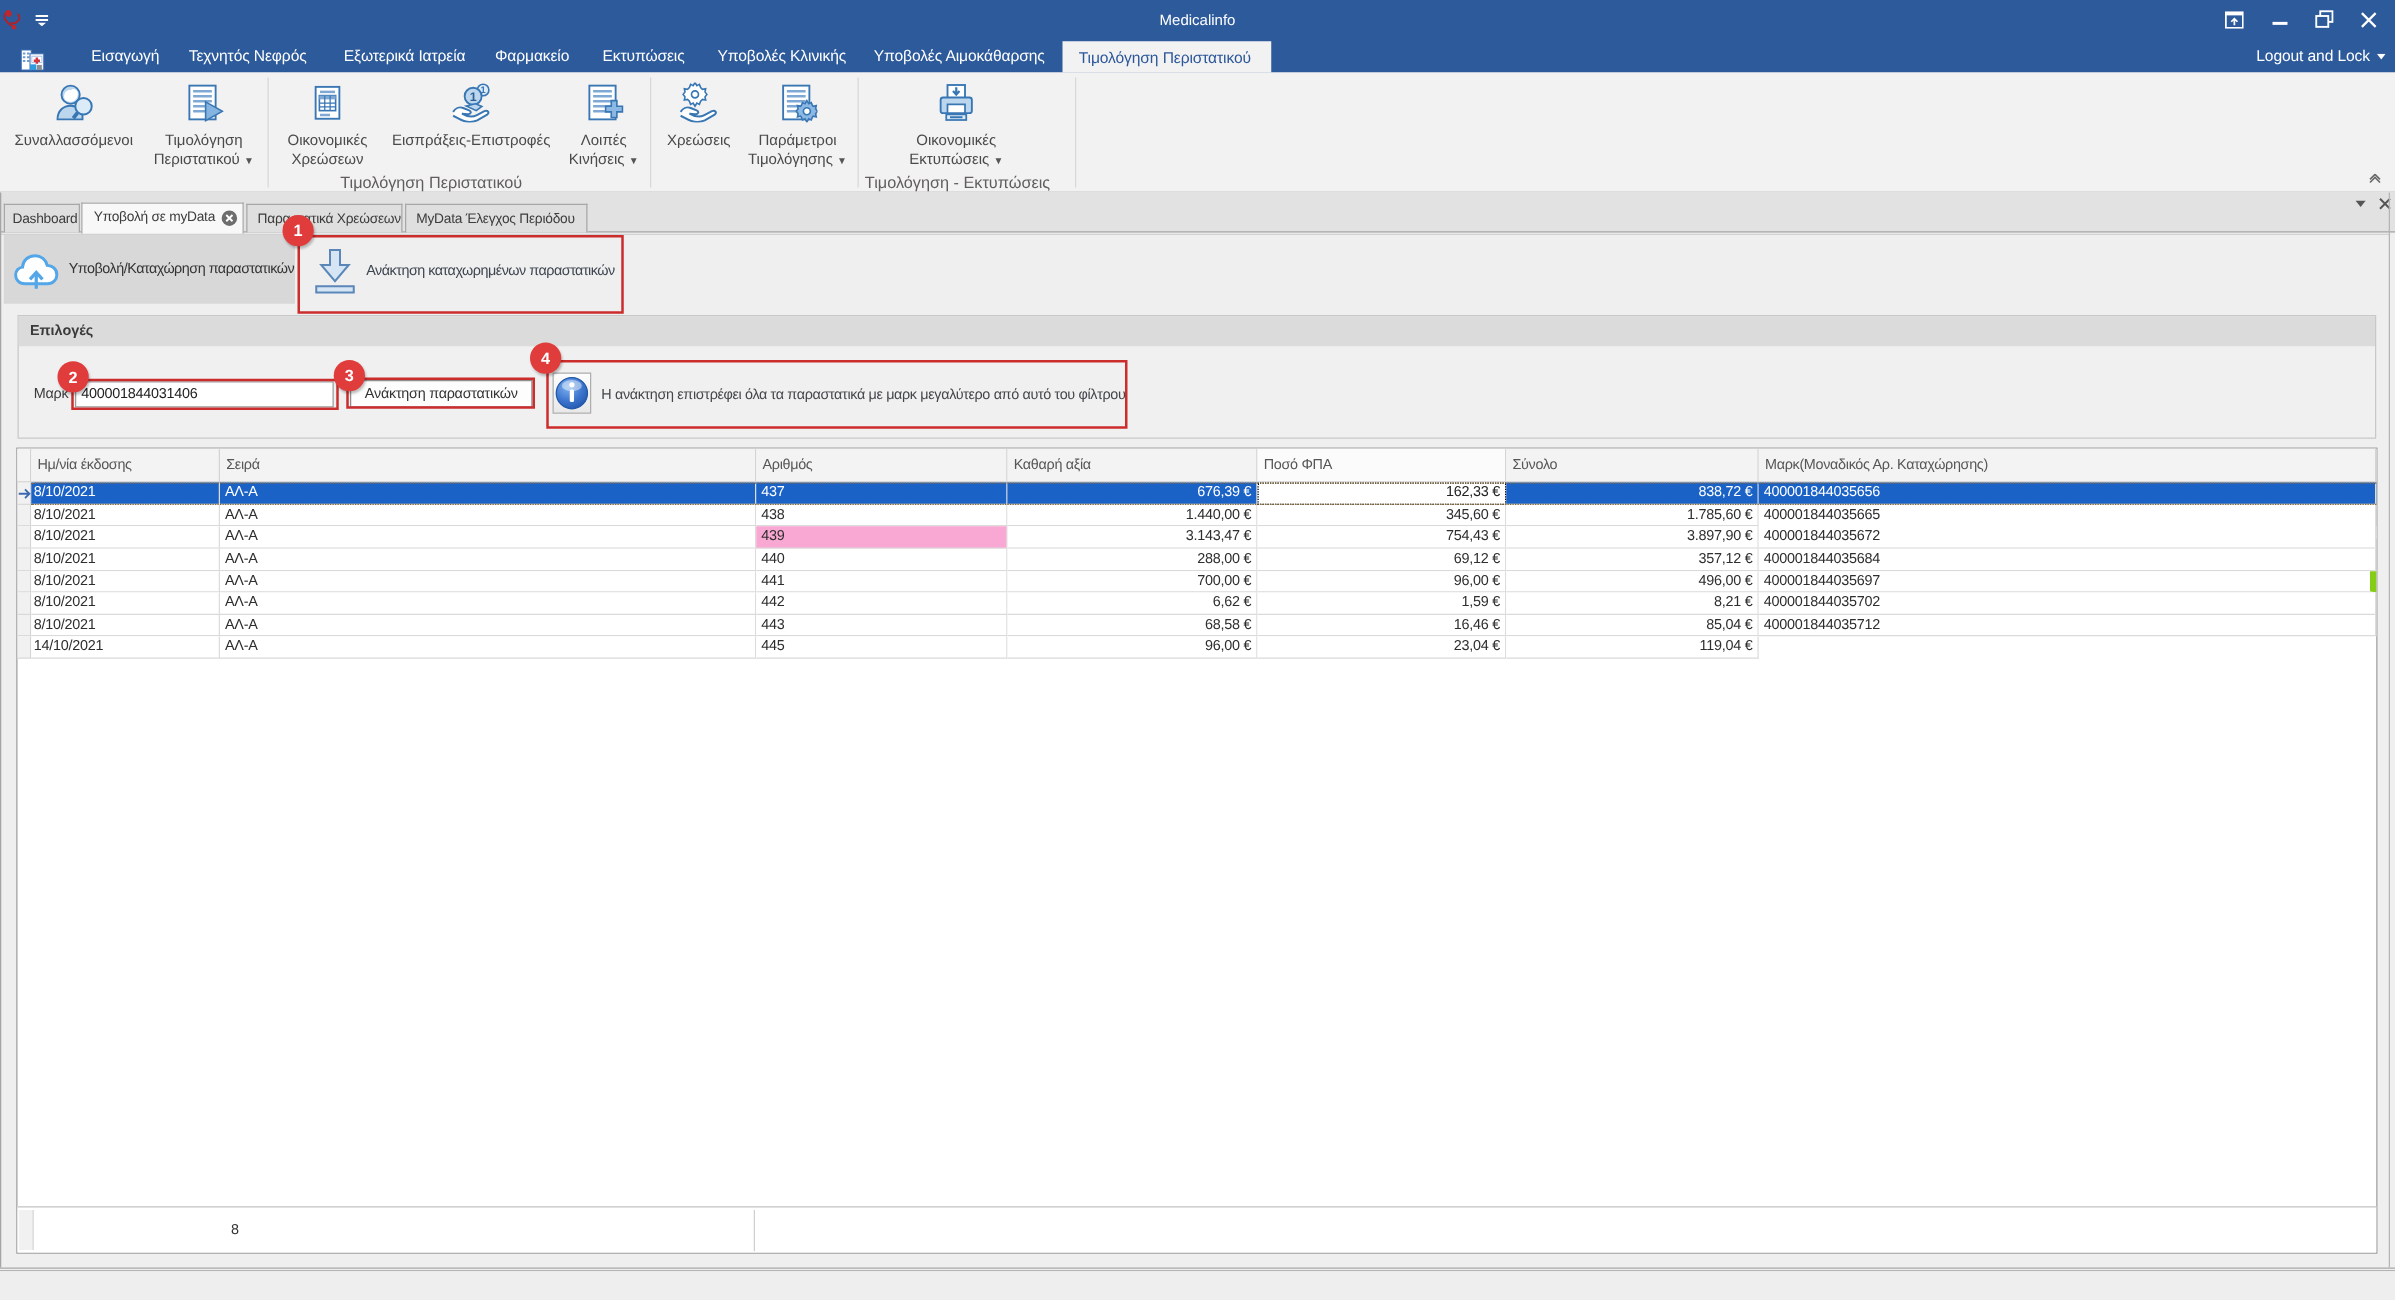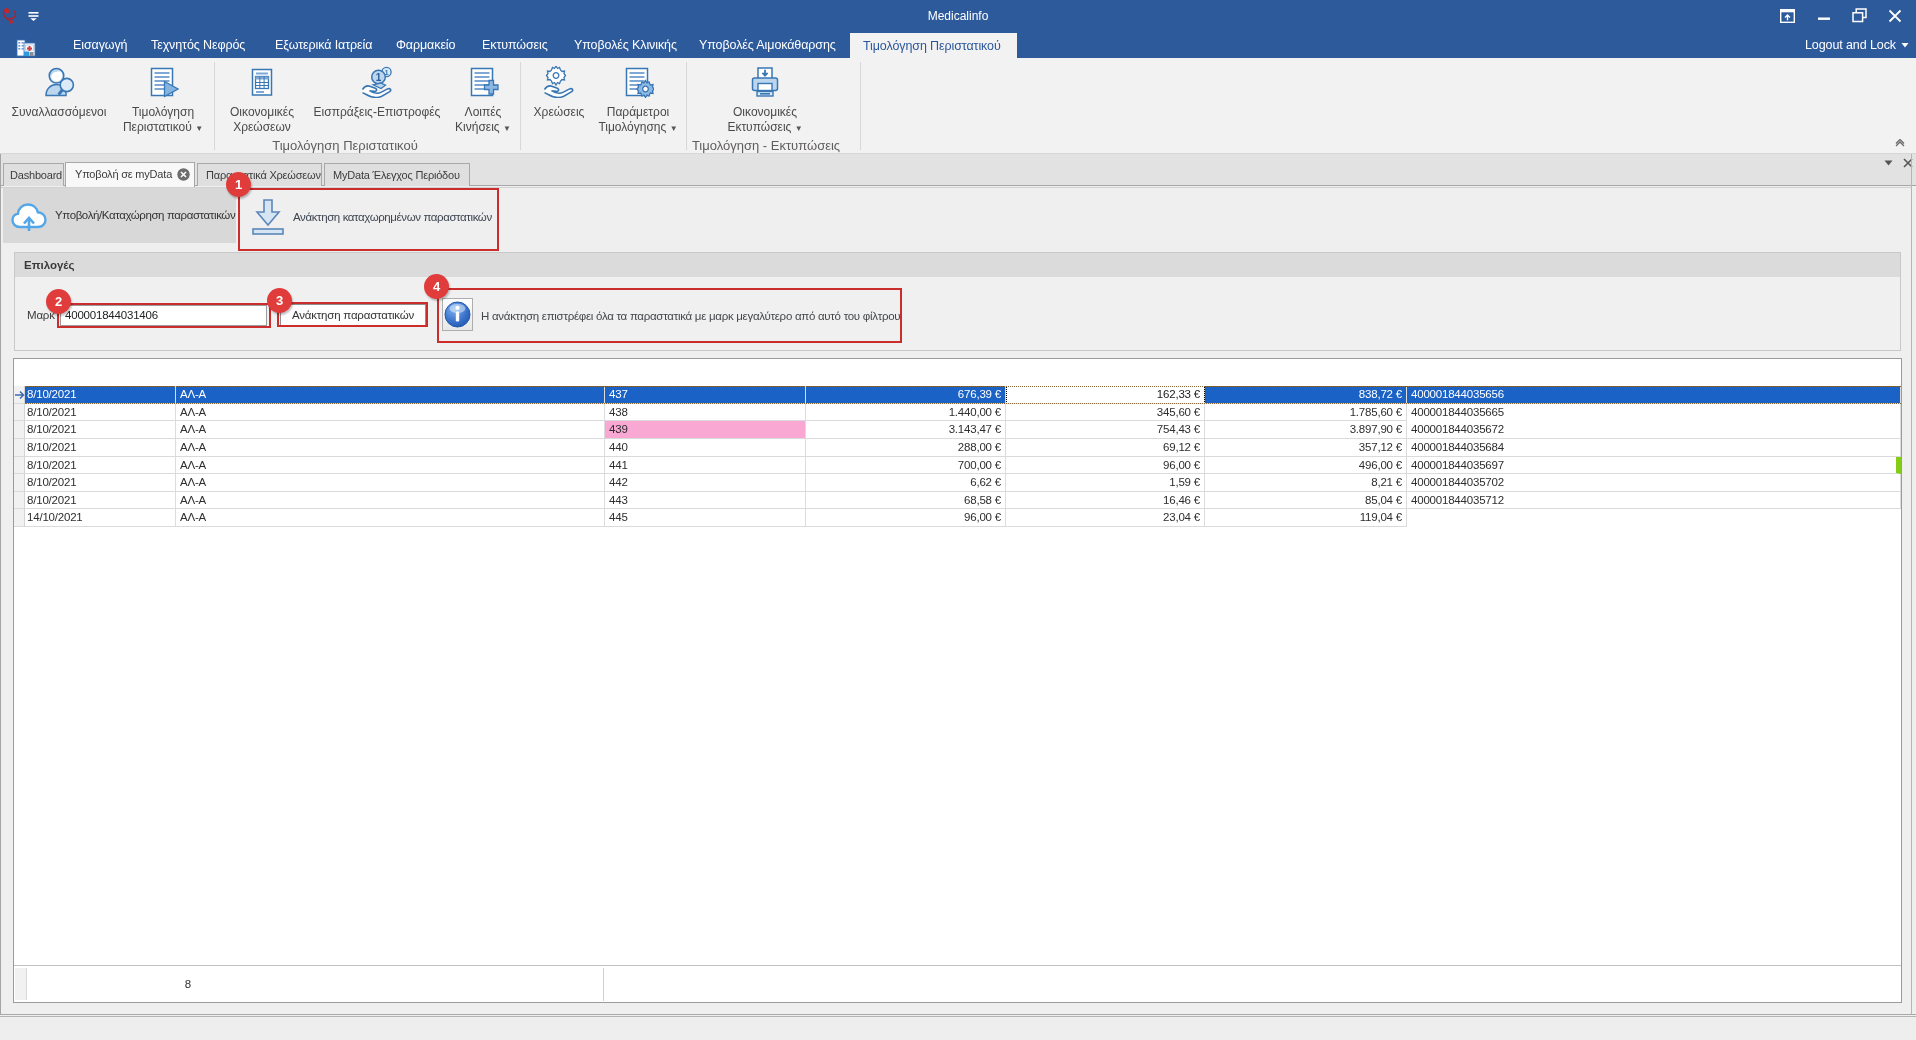--- a/index.html
+++ b/index.html
@@ -225,20 +225,30 @@
 <div class="abs" style="left:481px;top:304px;height:24px;line-height:24px;font-size:11.5px;letter-spacing:-0.28px;color:#43474b;white-space:nowrap;">Η ανάκτηση επιστρέφει όλα τα παραστατικά με μαρκ μεγαλύτερο από αυτό του φίλτρου</div>
 
 <div class="abs" style="left:57px;top:303px;width:214px;height:25px;border:2px solid #cb2c2c;"></div>
 <div class="abs" style="left:46px;top:289px;width:25px;height:25px;border-radius:50%;background:#e03c3c;box-shadow:1px 2px 2px rgba(0,0,0,0.25);color:#fff;font-size:13px;font-weight:bold;text-align:center;line-height:25px;">2</div>
 <div class="abs" style="left:277px;top:302px;width:151px;height:25px;border:2px solid #cb2c2c;"></div>
 <div class="abs" style="left:267px;top:288px;width:25px;height:25px;border-radius:50%;background:#e03c3c;box-shadow:1px 2px 2px rgba(0,0,0,0.25);color:#fff;font-size:13px;font-weight:bold;text-align:center;line-height:25px;">3</div>
 <div class="abs" style="left:437px;top:288px;width:465px;height:55px;border:2px solid #cb2c2c;"></div>
 <div class="abs" style="left:424px;top:274px;width:25px;height:25px;border-radius:50%;background:#e03c3c;box-shadow:1px 2px 2px rgba(0,0,0,0.25);color:#fff;font-size:13px;font-weight:bold;text-align:center;line-height:25px;">4</div>
 
 <div class="abs" style="left:13px;top:358px;width:1889px;height:645px;border:1px solid #9c9b9b;background:#fff;">
+<div style="position:absolute;left:0;top:0;width:1887px;height:27px;background:#f3f3f3;border-bottom:1px solid #c6c6c6;">
+<div style="position:absolute;left:0px;top:0;width:11px;height:26px;background:#f3f3f3;border-right:1px solid #d4d4d4;line-height:26px;padding-left:5px;font-size:11.5px;letter-spacing:-0.25px;color:#565656;white-space:nowrap;overflow:hidden;"></div>
+<div style="position:absolute;left:11px;top:0;width:151px;height:26px;background:#f3f3f3;border-right:1px solid #d4d4d4;line-height:26px;padding-left:5px;font-size:11.5px;letter-spacing:-0.25px;color:#565656;white-space:nowrap;overflow:hidden;">Ημ/νία έκδοσης</div>
+<div style="position:absolute;left:162px;top:0;width:429px;height:26px;background:#f3f3f3;border-right:1px solid #d4d4d4;line-height:26px;padding-left:5px;font-size:11.5px;letter-spacing:-0.25px;color:#565656;white-space:nowrap;overflow:hidden;">Σειρά</div>
+<div style="position:absolute;left:591px;top:0;width:201px;height:26px;background:#f3f3f3;border-right:1px solid #d4d4d4;line-height:26px;padding-left:5px;font-size:11.5px;letter-spacing:-0.25px;color:#565656;white-space:nowrap;overflow:hidden;">Αριθμός</div>
+<div style="position:absolute;left:792px;top:0;width:200px;height:26px;background:#f3f3f3;border-right:1px solid #d4d4d4;line-height:26px;padding-left:5px;font-size:11.5px;letter-spacing:-0.25px;color:#565656;white-space:nowrap;overflow:hidden;">Καθαρή αξία</div>
+<div style="position:absolute;left:992px;top:0;width:199px;height:26px;background:#fbfbfb;border-right:1px solid #d4d4d4;line-height:26px;padding-left:5px;font-size:11.5px;letter-spacing:-0.25px;color:#565656;white-space:nowrap;overflow:hidden;">Ποσό ΦΠΑ</div>
+<div style="position:absolute;left:1191px;top:0;width:202px;height:26px;background:#f3f3f3;border-right:1px solid #d4d4d4;line-height:26px;padding-left:5px;font-size:11.5px;letter-spacing:-0.25px;color:#565656;white-space:nowrap;overflow:hidden;">Σύνολο</div>
+<div style="position:absolute;left:1393px;top:0;width:494px;height:26px;background:#f3f3f3;border-right:1px solid #d4d4d4;line-height:26px;padding-left:5px;font-size:11.5px;letter-spacing:-0.25px;color:#565656;white-space:nowrap;overflow:hidden;">Μαρκ(Μοναδικός Αρ. Καταχώρησης)</div>
+</div>
 <div style="position:absolute;left:0;top:27.0px;width:1887px;height:17.625px;">
 <div style="position:absolute;left:0;top:0;width:11px;height:17.625px;background:#f1f1f1;border-right:1px solid #d4d4d4;border-bottom:1px solid #dadada;"></div>
 <svg style="position:absolute;left:0px;top:4px;" width="12" height="10" viewBox="0 0 12 10">
         <path d="M1 5 L9.5 5 M6 1.5 L9.5 5 L6 8.5" fill="none" stroke="#3c6ab0" stroke-width="1.5"></path>
       </svg>
       <div style="position:absolute;left:11px;top:0;width:1876px;height:17.625px;border-top:1px dotted #8a6a3a;border-bottom:1px dotted #8a6a3a;pointer-events:none;z-index:5;"></div>
 <div style="position:absolute;left:11px;top:0;width:151px;height:17.625px;background:#1b62c6;border-right:1px solid #dcdcdc;border-bottom:1px solid #dadada;line-height:17.625px;text-align:left;padding-left:2px;font-size:11.5px;letter-spacing:-0.2px;color:#fff;white-space:nowrap;">8/10/2021</div>
 <div style="position:absolute;left:162px;top:0;width:429px;height:17.625px;background:#1b62c6;border-right:1px solid #dcdcdc;border-bottom:1px solid #dadada;line-height:17.625px;text-align:left;padding-left:4px;font-size:11.5px;letter-spacing:-0.2px;color:#fff;white-space:nowrap;">ΑΛ-Α</div>
 <div style="position:absolute;left:591px;top:0;width:201px;height:17.625px;background:#1b62c6;border-right:1px solid #dcdcdc;border-bottom:1px solid #dadada;line-height:17.625px;text-align:left;padding-left:4px;font-size:11.5px;letter-spacing:-0.2px;color:#fff;white-space:nowrap;">437</div>
 <div style="position:absolute;left:792px;top:0;width:200px;height:17.625px;background:#1b62c6;border-right:1px solid #dcdcdc;border-bottom:1px solid #dadada;line-height:17.625px;text-align:right;padding-right:4px;font-size:11.5px;letter-spacing:-0.2px;color:#fff;white-space:nowrap;">676,39 €</div>

